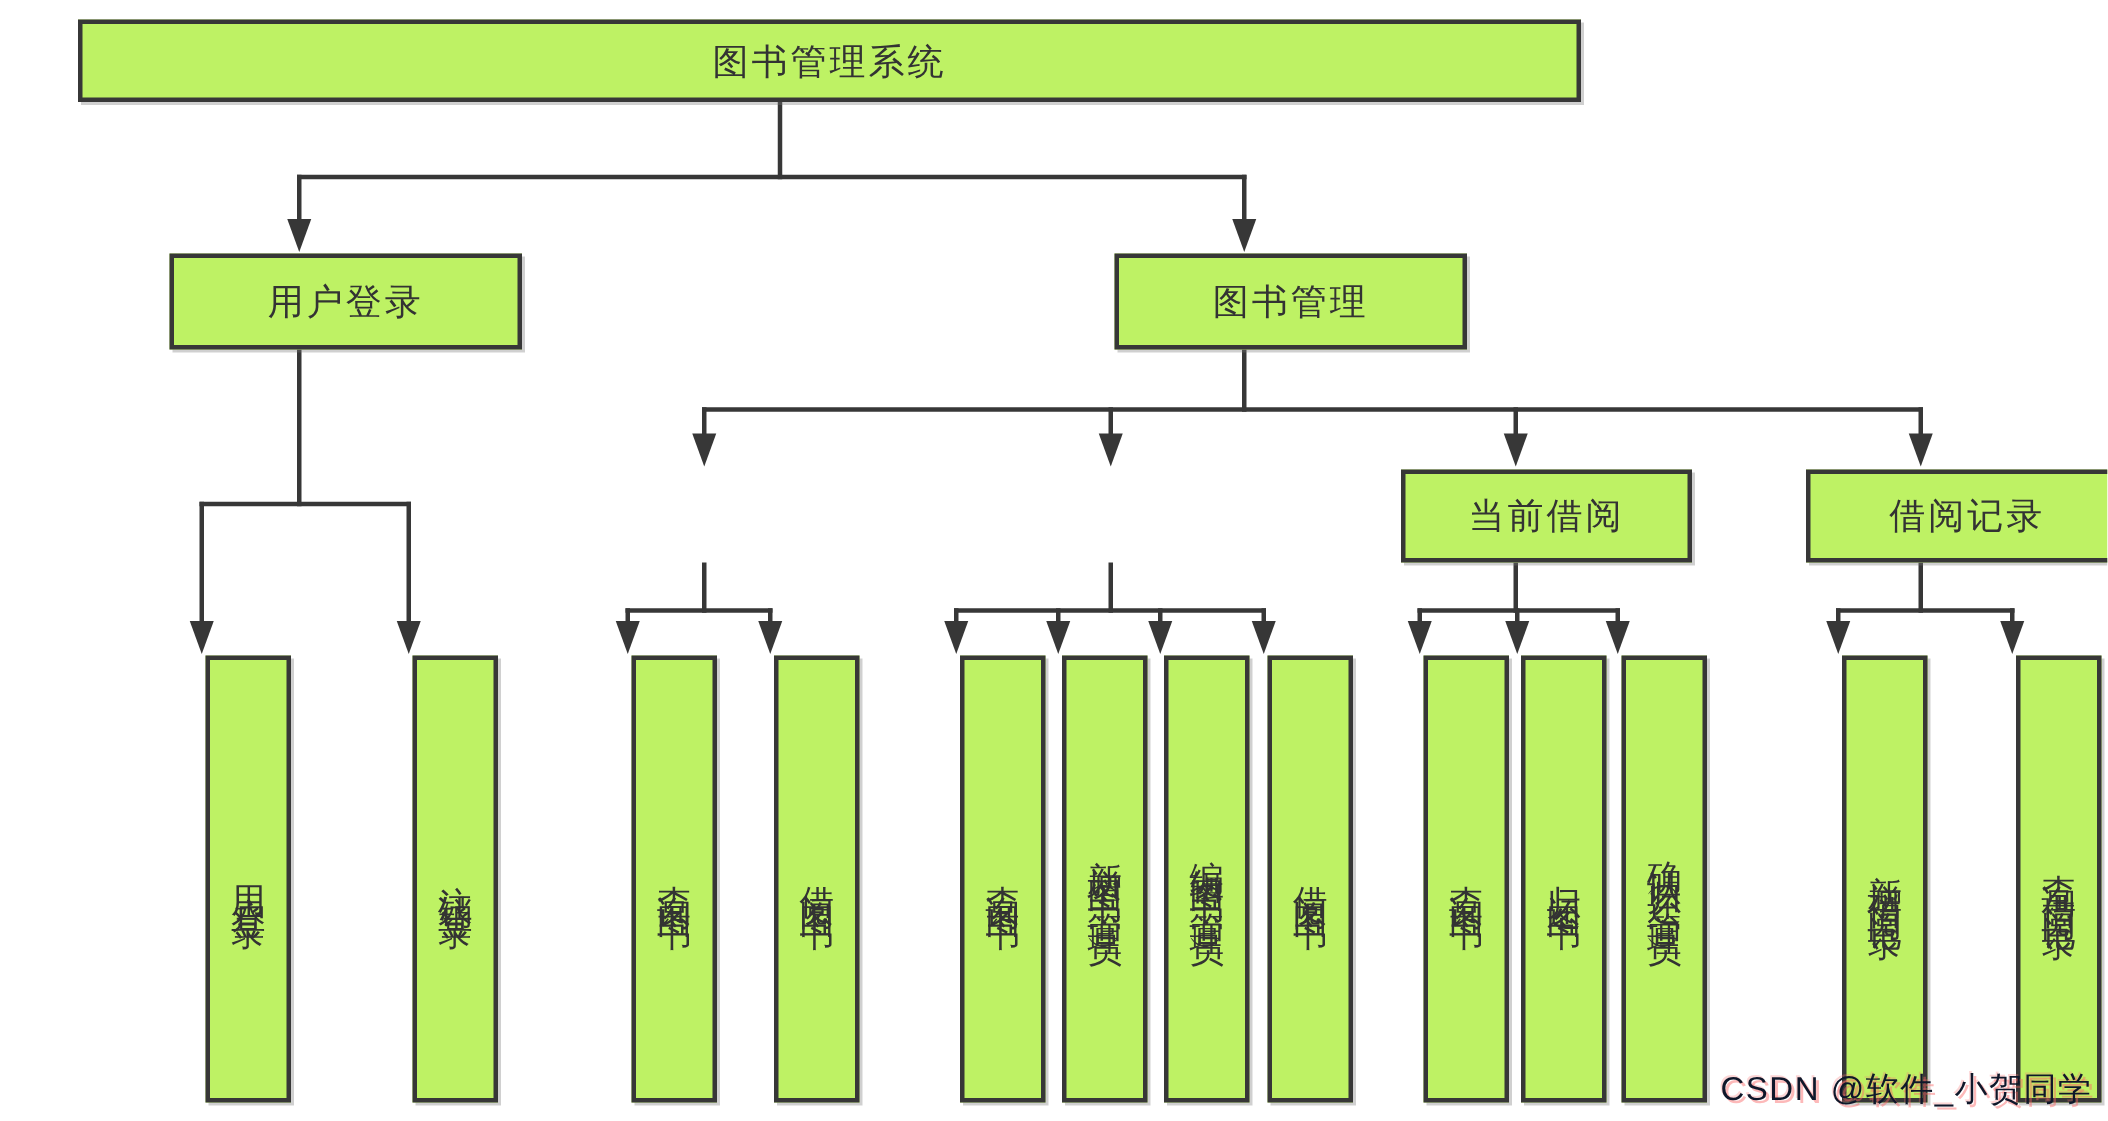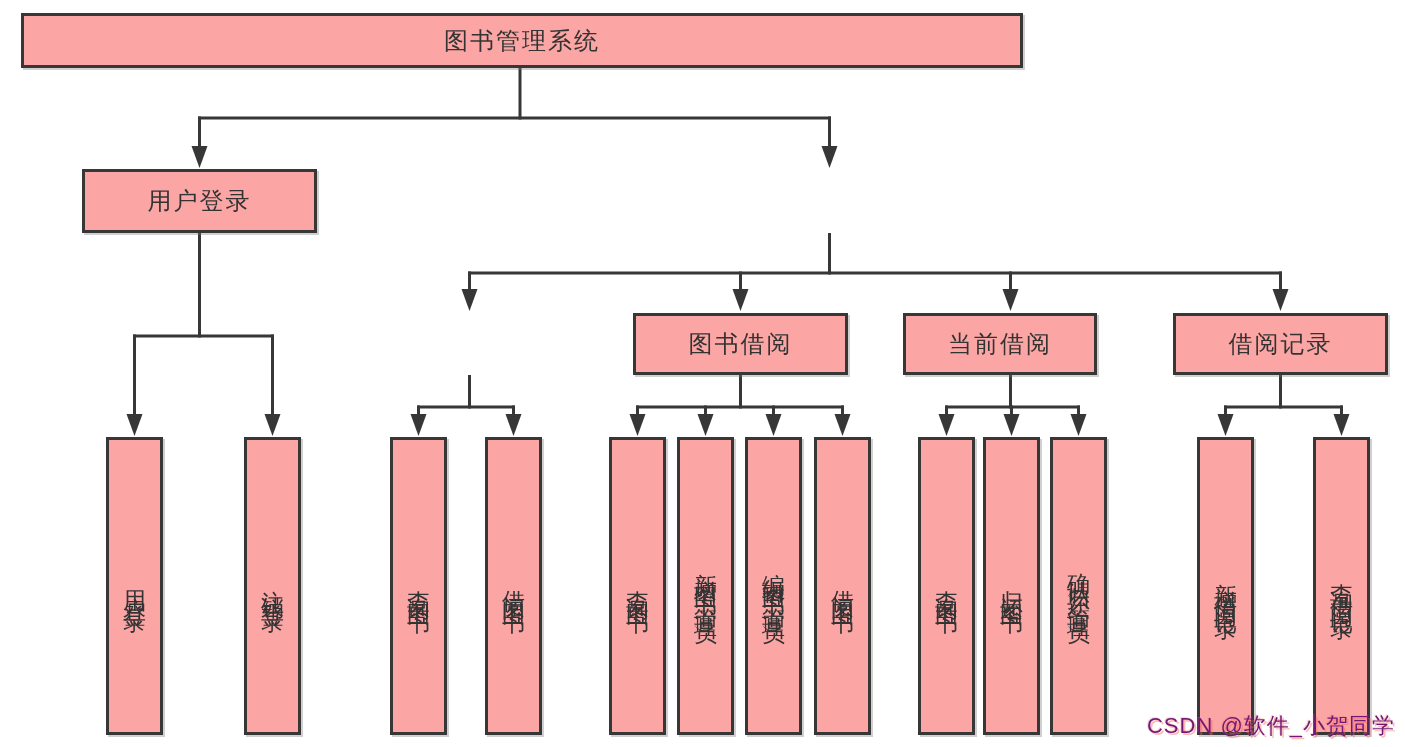--- a/index.html
+++ b/index.html
@@ -12,27 +12,28 @@
     overflow: hidden;
   }
   #connectors {
     position: absolute;
     left: 0; top: 0;
     width: 1405px; height: 747px;
   }
   .node {
     position: absolute;
     box-sizing: border-box;
-    background: #fca5a5;
+    background: #bef264;
     border: 3px solid #373737;
     box-shadow: 2px 2px 0 rgba(120,120,120,0.35);
     display: flex;
     align-items: center;
     justify-content: center;
     color: #333333;
+    margin-left: 31px;
   }
   .node.h-node {
     font-size: 24px;
     letter-spacing: 2px;
   }
   .node.leaf {
     width: 57px;
     top: 437px;
     height: 298px;
   }
@@ -43,21 +44,21 @@
     letter-spacing: 7px;
     line-height: 1;
     color: #333333;
     white-space: nowrap;
   }
   #watermark {
     position: absolute;
     right: 10px;
     bottom: 6px;
     font-size: 22px;
-    color: #701a75;
+    color: #0f172a;
     text-shadow: 2px 2px 0 rgba(250,100,100,0.45), -1px -1px 0 rgba(250,120,120,0.30);
     white-space: nowrap;
     letter-spacing: 1px;
   }
 </style>
 </head>
 <body>
 
 <div id="stage">
 
@@ -134,24 +135,24 @@
     </g>
   </svg>
 
   <div class="node h-node" style="left:21px; top:13px; width:1002px; height:55px;">
     <span>图书管理系统</span>
   </div>
 
   <div class="node h-node" style="left:82px; top:169px; width:235px; height:64px;">
     <span>用户登录</span>
   </div>
-
-  <div class="node h-node" style="left:633px; top:313px; width:215px; height:62px;">
-    <span>图书借阅</span>
-  </div>
+  <div class="node h-node" style="left:712px; top:169px; width:235px; height:64px;">
+    <span>图书管理</span>
+  </div>
+
   <div class="node h-node" style="left:903px; top:313px; width:194px; height:62px;">
     <span>当前借阅</span>
   </div>
   <div class="node h-node" style="left:1173px; top:313px; width:215px; height:62px;">
     <span>借阅记录</span>
   </div>
 
   <div class="node leaf" style="left:106px;">
     <span class="v-text">用户登录</span>
   </div>

